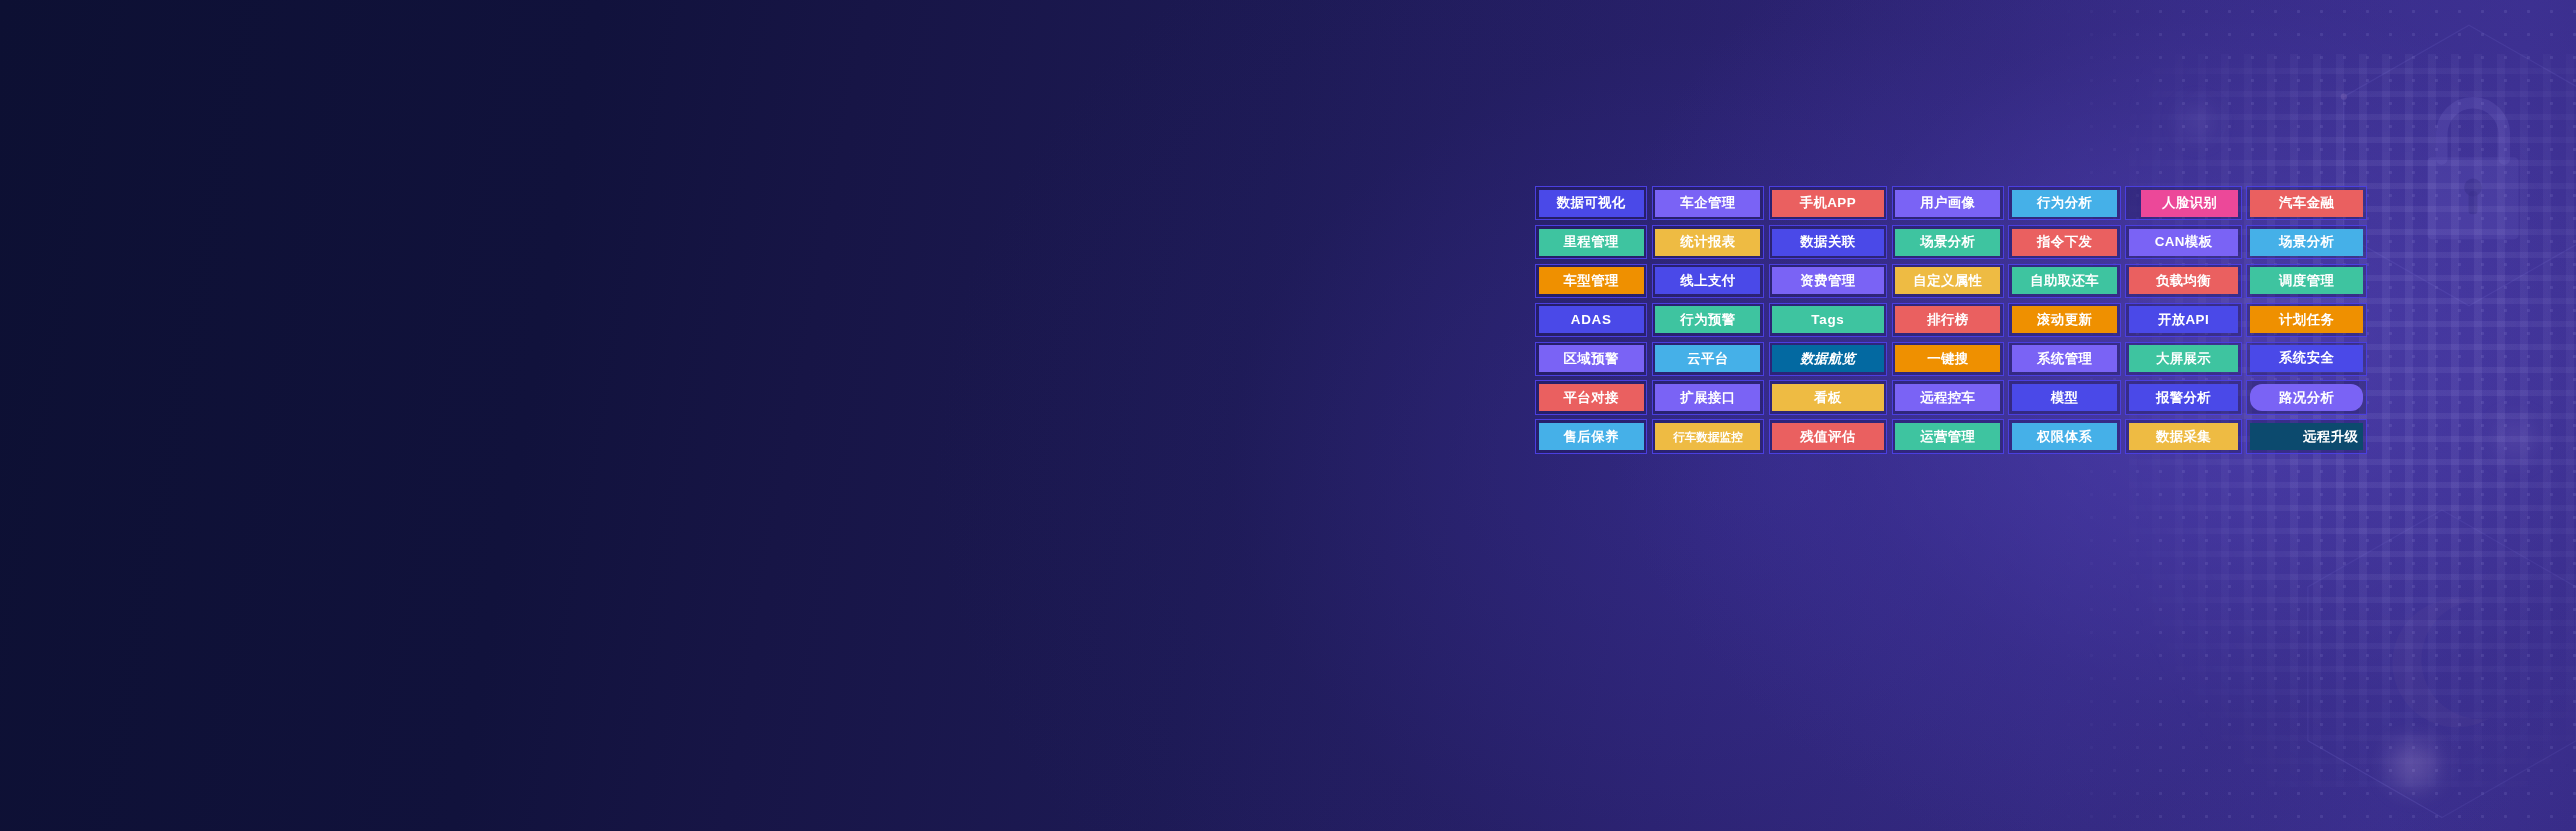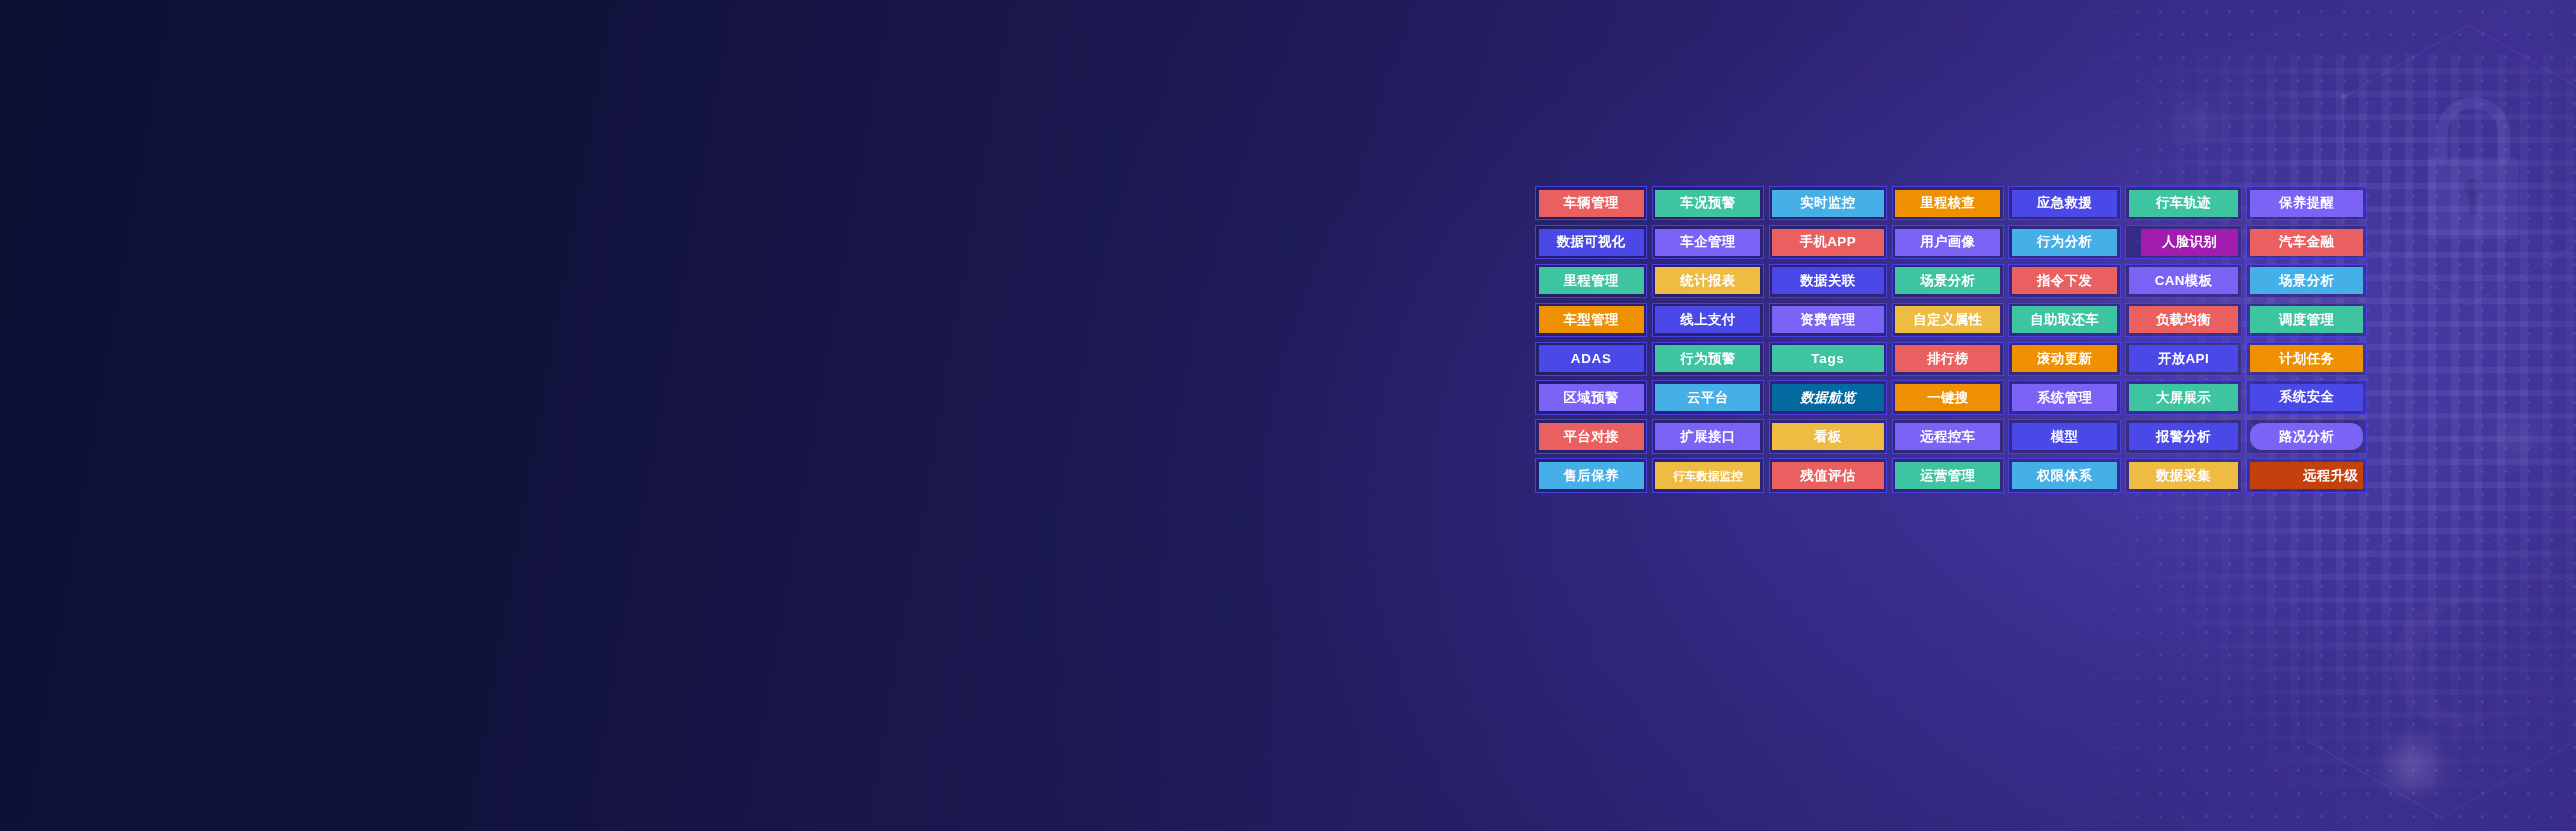--- a/index.html
+++ b/index.html
@@ -131,59 +131,36 @@
     <path d="M95 12 a72 72 0 1 0 18 132 a62 62 0 1 1 -18 -132 Z" fill="#c49bb8" opacity="0.13"></path>
   </svg>
 
   <div class="glow-orb" style="left:2390px; top:742px; width:47px; height:47px; background:rgba(214,190,230,0.22);"></div>
   <div class="glow-orb" style="left:2182px; top:107px; width:30px; height:30px; background:rgba(180,170,240,0.14);"></div>
   <div class="glow-orb" style="left:2496px; top:420px; width:39px; height:39px; background:rgba(190,175,240,0.12);"></div>
 
   <div id="tile-grid">
       <div class="tile-row">
         <div class="tile-frame" style="border-color: rgb(75, 63, 224); flex: 1 1 0px;">
-          <div class="tile" style="background: rgb(234, 96, 96);">车辆管理</div>
-        </div>
-        <div class="tile-frame" style="border-color: rgb(75, 63, 224); flex: 1 1 0px;">
-          <div class="tile" style="background: rgb(62, 196, 160);">车况预警</div>
-        </div>
-        <div class="tile-frame" style="border-color: rgb(75, 63, 224); flex: 1.06 1 0px;">
-          <div class="tile" style="background: rgb(69, 176, 232);">实时监控</div>
-        </div>
-        <div class="tile-frame" style="border-color: rgb(75, 63, 224); flex: 1 1 0px;">
-          <div class="tile" style="background: rgb(239, 144, 0);">里程核查</div>
-        </div>
-        <div class="tile-frame" style="border-color: rgb(75, 63, 224); flex: 1 1 0px;">
-          <div class="tile" style="background: rgb(74, 73, 232);">应急救援</div>
-        </div>
-        <div class="tile-frame" style="border-color: rgb(75, 63, 224); flex: 1.04 1 0px;">
-          <div class="tile" style="background: rgb(62, 196, 160);">行车轨迹</div>
-        </div>
-        <div class="tile-frame" style="border-color: rgb(75, 63, 224); flex: 1.08 1 0px;">
-          <div class="tile" style="background: rgb(122, 99, 245);">保养提醒</div>
-        </div>
-      </div>
-      <div class="tile-row">
-        <div class="tile-frame" style="border-color: rgb(75, 63, 224); flex: 1 1 0px;">
           <div class="tile" style="background: rgb(74, 73, 232);">数据可视化</div>
         </div>
         <div class="tile-frame" style="border-color: rgb(75, 63, 224); flex: 1 1 0px;">
           <div class="tile" style="background: rgb(122, 99, 245);">车企管理</div>
         </div>
         <div class="tile-frame" style="border-color: rgb(75, 63, 224); flex: 1.06 1 0px;">
           <div class="tile" style="background: rgb(234, 96, 96);">手机APP</div>
         </div>
         <div class="tile-frame" style="border-color: rgb(75, 63, 224); flex: 1 1 0px;">
           <div class="tile" style="background: rgb(122, 99, 245);">用户画像</div>
         </div>
         <div class="tile-frame" style="border-color: rgb(75, 63, 224); flex: 1 1 0px;">
           <div class="tile" style="background: rgb(69, 176, 232);">行为分析</div>
         </div>
         <div class="tile-frame" style="border-color: rgb(75, 63, 224); flex: 1.04 1 0px;">
-          <div class="tile" style="background: #a21caf; margin-left: 12px;">人脸识别</div>
+          <div class="tile" style="background: #ec4899; margin-left: 12px;">人脸识别</div>
         </div>
         <div class="tile-frame" style="border-color: rgb(75, 63, 224); flex: 1.08 1 0px;">
           <div class="tile" style="background: rgb(234, 96, 96);">汽车金融</div>
         </div>
       </div>
       <div class="tile-row">
         <div class="tile-frame" style="border-color: rgb(75, 63, 224); flex: 1 1 0px;">
           <div class="tile" style="background: rgb(62, 196, 160);">里程管理</div>
         </div>
         <div class="tile-frame" style="border-color: rgb(75, 63, 224); flex: 1 1 0px;">
@@ -310,19 +287,19 @@
         <div class="tile-frame" style="border-color: rgb(75, 63, 224); flex: 1 1 0px;">
           <div class="tile" style="background: rgb(62, 196, 160);">运营管理</div>
         </div>
         <div class="tile-frame" style="border-color: rgb(75, 63, 224); flex: 1 1 0px;">
           <div class="tile" style="background: rgb(69, 176, 232);">权限体系</div>
         </div>
         <div class="tile-frame" style="border-color: rgb(75, 63, 224); flex: 1.04 1 0px;">
           <div class="tile" style="background: rgb(238, 187, 67);">数据采集</div>
         </div>
         <div class="tile-frame" style="border-color: rgb(75, 63, 224); flex: 1.08 1 0px;">
-          <div class="tile" style="background: #c2410c; padding-left: 48px;">远程升级</div>
+          <div class="tile" style="background: #0c4a6e; padding-left: 48px;">远程升级</div>
         </div>
       </div>
     </div>
 
 </div>
 
 
 </body></html>

